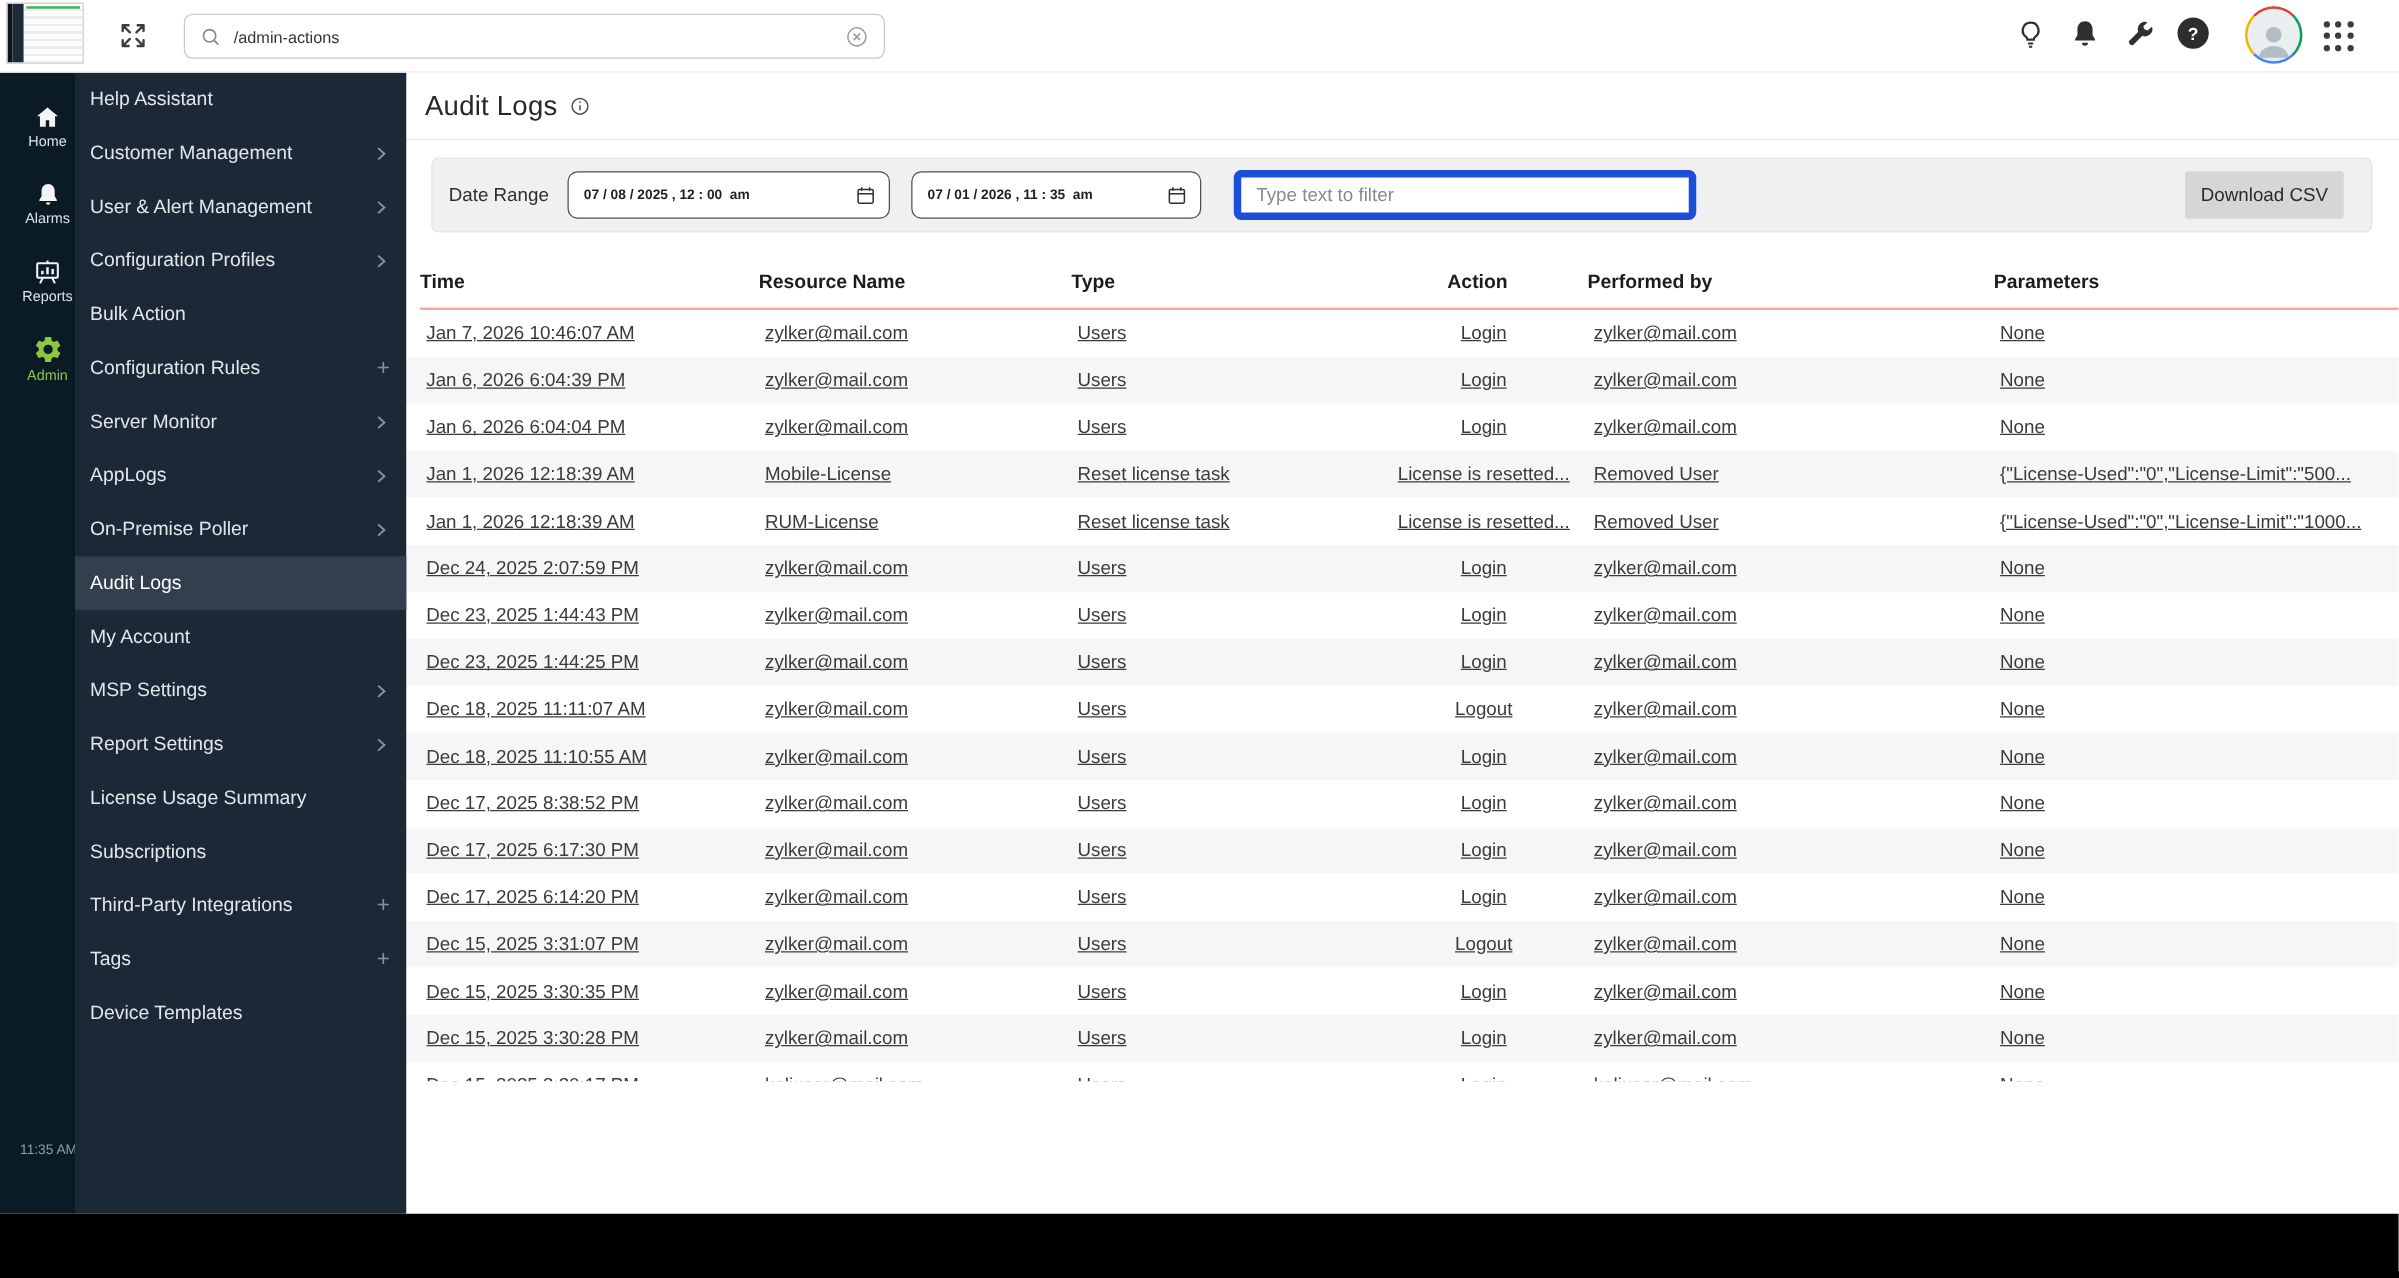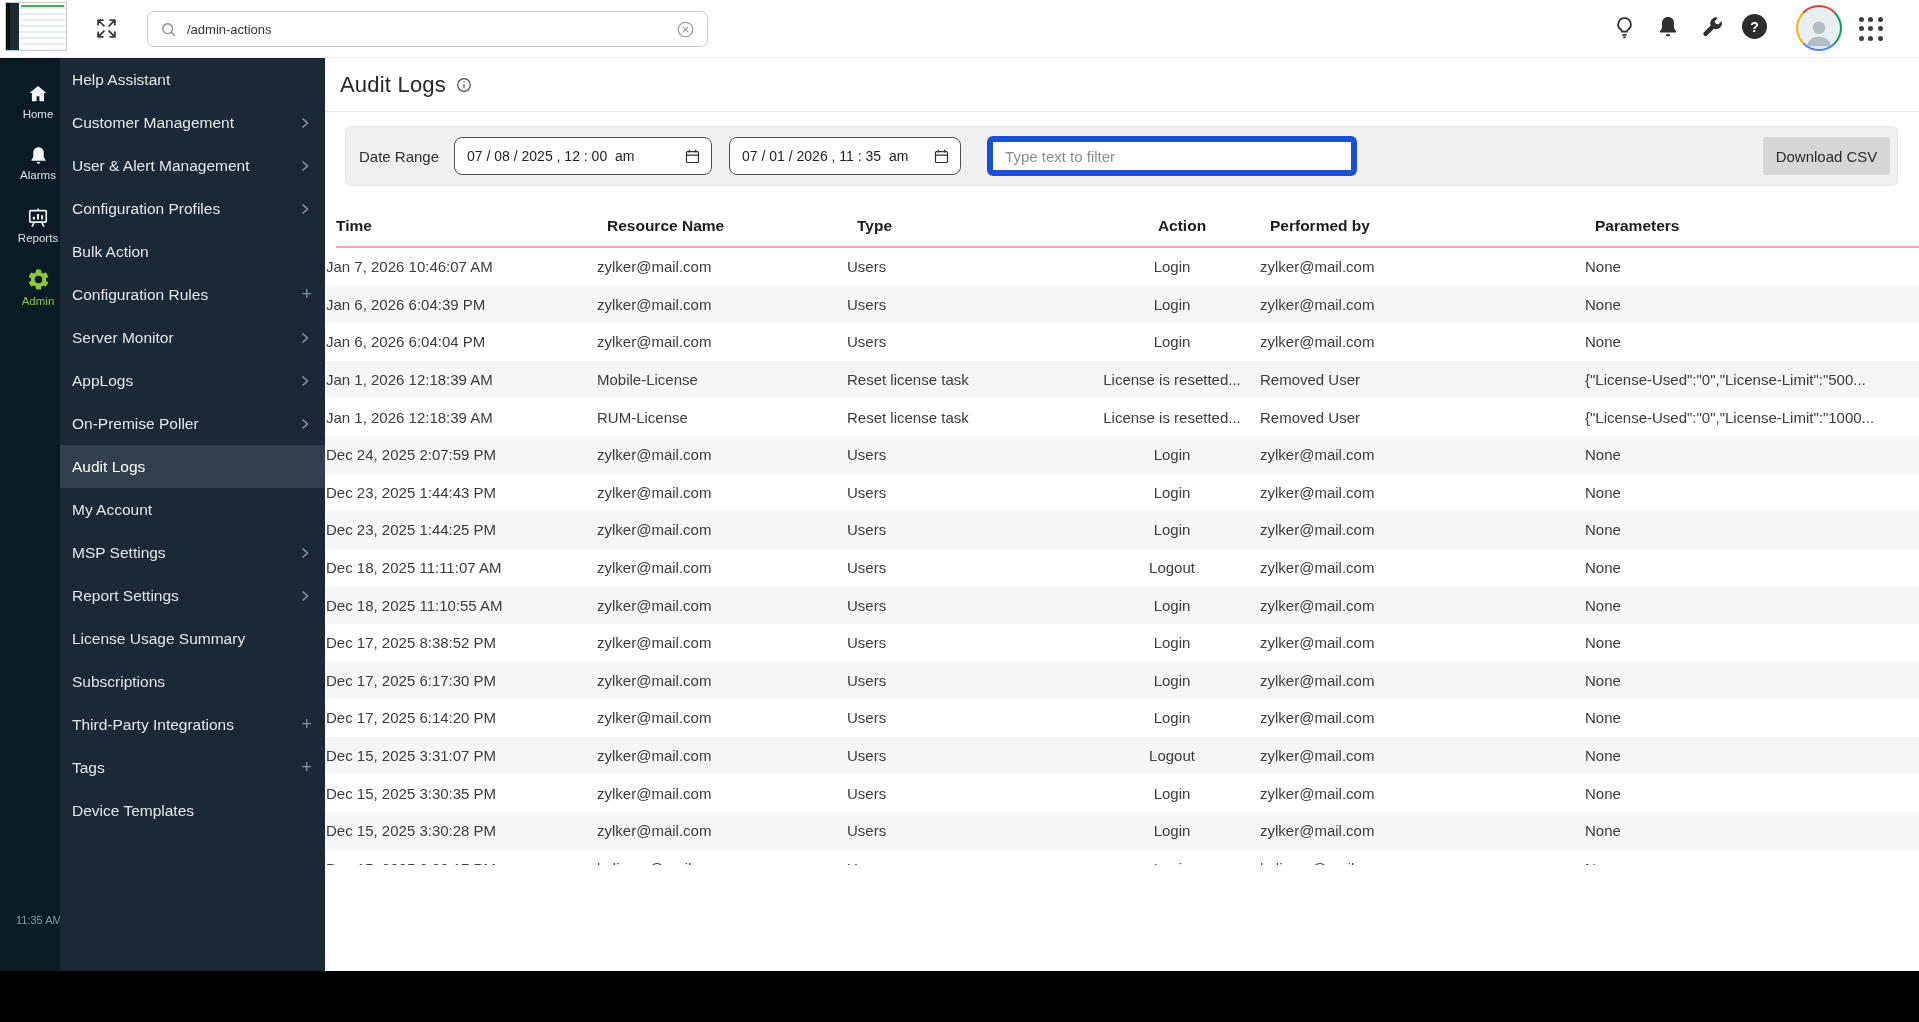--- a/index.html
+++ b/index.html
@@ -39,30 +39,30 @@
   .sb-chev { position:absolute; right:16px; top:16px; width:8px; height:12px; }
   .sb-chev polyline { fill:none; stroke:#8493a1; stroke-width:1.6; }
   .sb-plus { position:absolute; right:13px; top:50%; transform:translateY(-54%); font-size:18px; font-weight:300; color:#8493a1; }
   
   .main { position:absolute; left:325px; top:58px; width:1594px; height:913px; background:#fff; }
   .title-row { position:absolute; left:0; top:0; right:0; height:54px; display:flex; align-items:center; padding-left:15px; gap:9px; border-bottom:1px solid #e8e8e8; }
   .page-title { font-size:22px; font-weight:500; color:#272727; letter-spacing:.2px; }
   .filter-panel { position:absolute; left:20px; top:68px; width:1553px; height:60px; background:#f0f0f1; border:1px solid #e3e3e3; border-radius:6px; display:flex; align-items:center; padding-left:13px; }
   .dr-label { font-size:15px; color:#2e2e2e; margin-right:15px; }
   .date-input { height:38px; border:1.6px solid #4f4f4f; border-radius:8px; background:#fff; display:flex; align-items:center; padding:0 10px 0 12px; gap:9px; cursor:text; }
-  .date-input .dtxt { font-size:14px; color:#1f1f1f; font-weight:400; white-space:pre; }
+  .date-input .dtxt { font-size:11px; color:#1f1f1f; font-weight:700; white-space:pre; }
   .di-from { width:258px; }
   .di-to { width:232px; margin-left:17px; }
   .text-filter { margin-left:26px; width:370px; height:40px; border:6px solid #1d4ed8; border-radius:6px; background:#fff; padding:0 12px; font-size:15px; color:#333; font-family:"Liberation Sans", sans-serif; outline:none; }
   .text-filter::placeholder { color:#8a8a8a; }
-  .dl-btn { margin-left:auto; margin-right:7px; width:127px; height:38px; background:#d6d6d6; border:none; border-radius:3px; font-size:15px; color:#2a2a2a; font-family:"Liberation Sans", sans-serif; cursor:pointer; }
+  .dl-btn { margin-left:auto; margin-right:22px; width:127px; height:38px; background:#d6d6d6; border:none; border-radius:3px; font-size:15px; color:#2a2a2a; font-family:"Liberation Sans", sans-serif; cursor:pointer; }
   .thead { position:absolute; left:11px; right:0; top:148px; height:42px; display:flex; align-items:center; border-bottom:2px solid #fca5a5; }
   .hcell { font-size:15.5px; font-weight:bold; color:#1c1c1c; }
   .tbody { position:absolute; left:0; right:0; top:190px; height:617px; overflow:hidden; }
-  .trow { display:flex; align-items:center; height:37.6px; padding-left:1px; background:#fff; cursor:default; }
+  .trow { display:flex; align-items:center; height:37.6px; padding-left:16px; background:#fff; cursor:default;text-decoration:underline; }
   .trow.alt { background:#f6f6f6; }
   .cell { font-size:15px; color:#3b3b3b; }
   .c0 { width:271px; } .c1 { width:250px; } .c2 { width:249px; } .c3 { width:164px;text-align:center; } .c4 { width:325px; }
   .c5 { flex:1; min-width:0; }
   .cell, .hcell { white-space:nowrap; overflow:hidden; padding-right:12px; }
   
   .bottombar { position:absolute; left:0; top:971px; width:1919px; height:51px; background:#000; }
   svg { display:block; }
 </style>
 </head>

